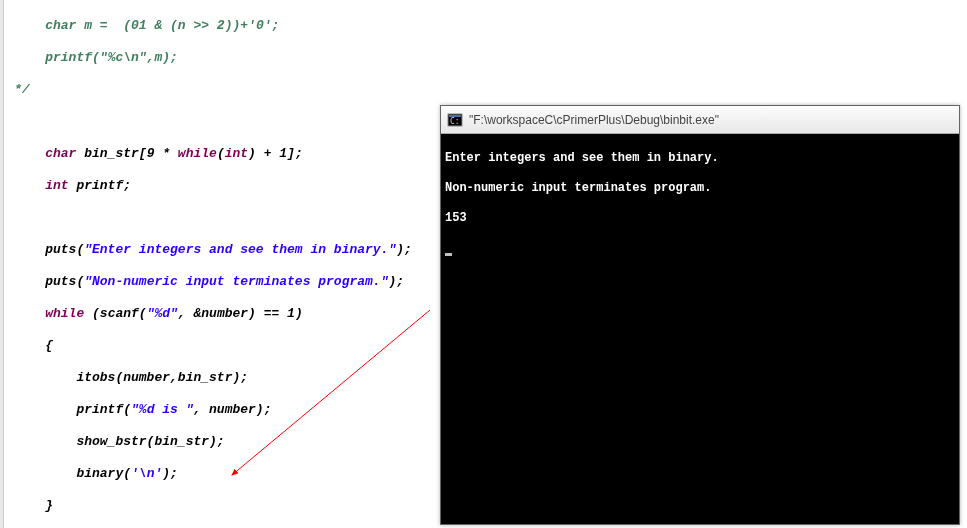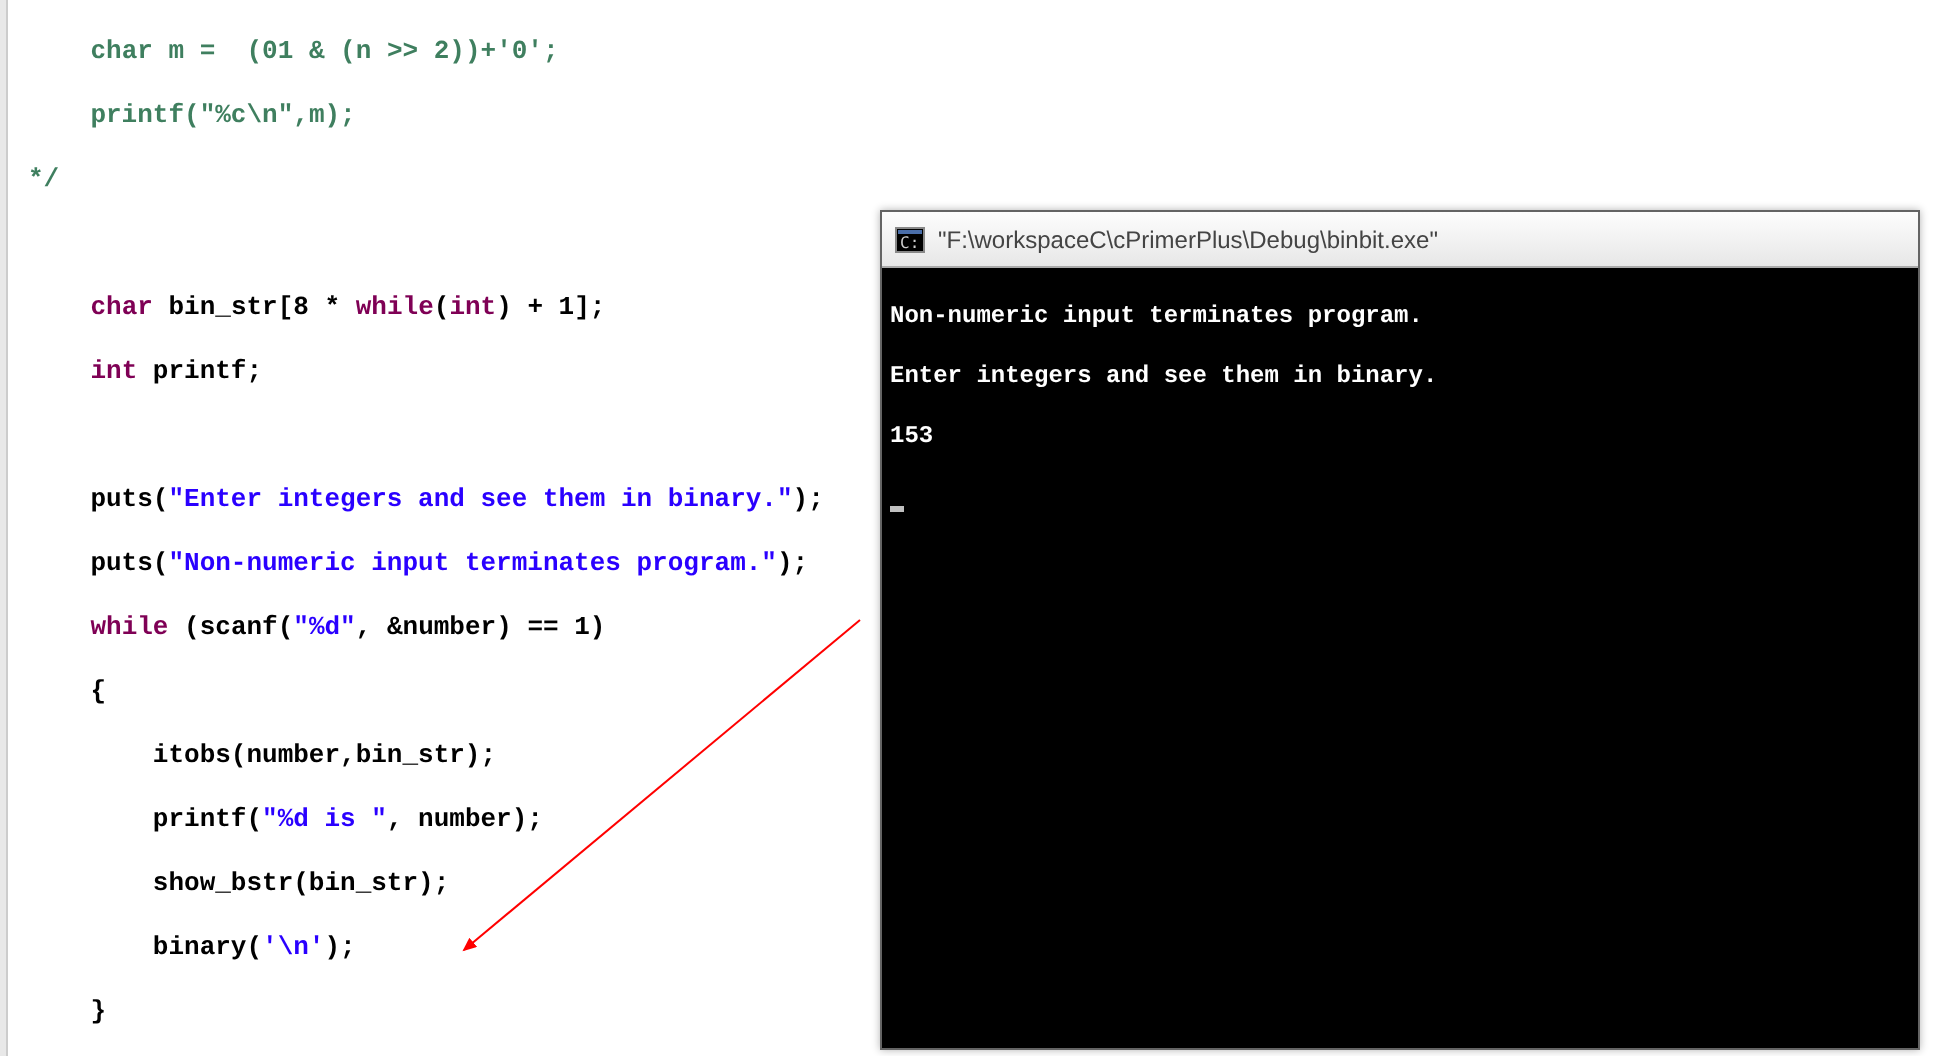--- a/index.html
+++ b/index.html
@@ -74,33 +74,33 @@
       padding: 2px 4px;
       white-space: pre;
       position: relative;
     }
     .cursor {
       display: inline-block;
       width: 7px; height: 3px;
       background: #c0c0c0;
       vertical-align: bottom;
     }
-    .code-line { min-height: 16px; }
+    .code-line { min-height: 16px; font-style: italic; }
   </style>
 </head>
 <body>
 
 <div class="editor-gutter"></div>
 
 <div class="code-area">
 <div class="code-line"><span class="cmt">    </span><span class="cmt">char</span><span class="cmt"> m =  (01 &amp; (n &gt;&gt; 2))+</span><span class="cmt">'0'</span><span class="cmt">;</span></div>
 <div class="code-line"><span class="cmt">    printf(</span><span class="cmt">"%c\n"</span><span class="cmt">,m);</span></div>
 <div class="code-line"><span class="cmt">*/</span></div>
 <div class="code-line"></div>
-<div class="code-line"><span class="plain">    </span><span class="kw">char</span><span class="plain"> bin_str[8 * </span><span class="kw">while</span><span class="plain">(</span><span class="kw">int</span><span class="plain">) + 1];</span></div>
+<div class="code-line"><span class="plain">    </span><span class="kw">char</span><span class="plain"> bin_str[9 * </span><span class="kw">while</span><span class="plain">(</span><span class="kw">int</span><span class="plain">) + 1];</span></div>
 <div class="code-line"><span class="plain">    </span><span class="kw">int</span><span class="plain"> printf;</span></div>
 <div class="code-line"></div>
 <div class="code-line"><span class="plain">    puts(</span><span class="str">"Enter integers and see them in binary."</span><span class="plain">);</span></div>
 <div class="code-line"><span class="plain">    puts(</span><span class="str">"Non-numeric input terminates program."</span><span class="plain">);</span></div>
 <div class="code-line"><span class="plain">    </span><span class="kw">while</span><span class="plain"> (scanf(</span><span class="str">"%d"</span><span class="plain">, &amp;number) == 1)</span></div>
 <div class="code-line"><span class="plain">    {</span></div>
 <div class="code-line"><span class="plain">        itobs(number,bin_str);</span></div>
 <div class="code-line"><span class="plain">        printf(</span><span class="str">"%d is "</span><span class="plain">, number);</span></div>
 <div class="code-line"><span class="plain">        show_bstr(bin_str);</span></div>
 <div class="code-line"><span class="plain">        binary(</span><span class="str">'\n'</span><span class="plain">);</span></div>
@@ -138,18 +138,18 @@
     <span class="console-icon">
       <svg width="16" height="16" viewBox="0 0 16 16">
         <rect x="1" y="2" width="14" height="12" fill="#000" stroke="#888" stroke-width="1"></rect>
         <rect x="2" y="3" width="12" height="2" fill="#4a6ea9"></rect>
         <text x="3" y="12" font-size="8" fill="#ccc" font-family="monospace">C:</text>
       </svg>
     </span>
     <span>"F:\workspaceC\cPrimerPlus\Debug\binbit.exe"</span>
   </div>
   <div class="console-body">
+<div>Enter integers and see them in binary.</div>
 <div>Non-numeric input terminates program.</div>
-<div>Enter integers and see them in binary.</div>
 <div>153</div>
 <span class="cursor"></span>
   </div>
 </div>
 
 </body></html>

